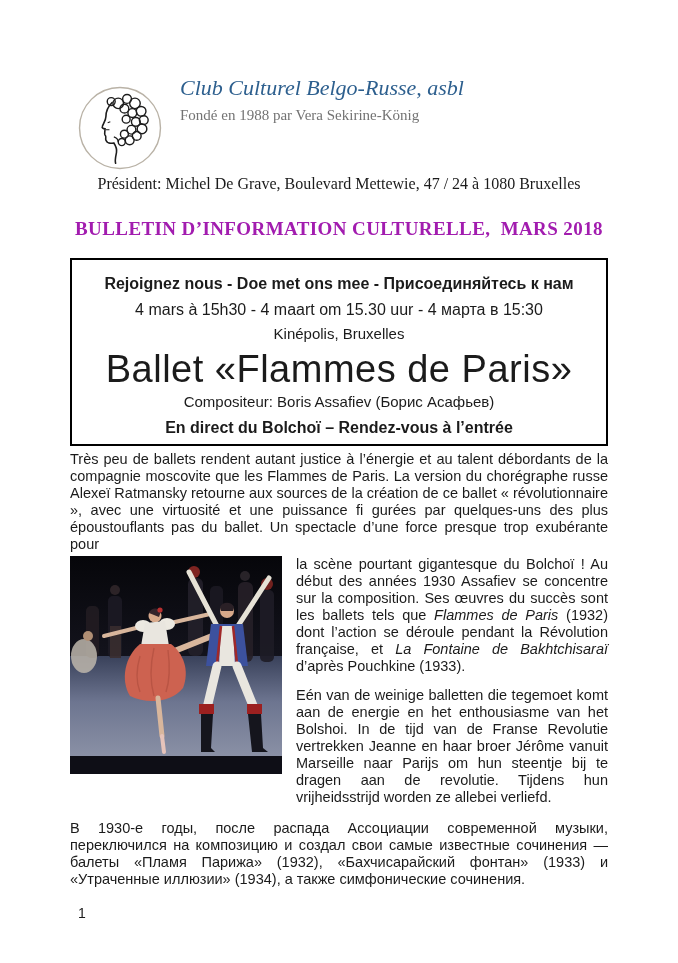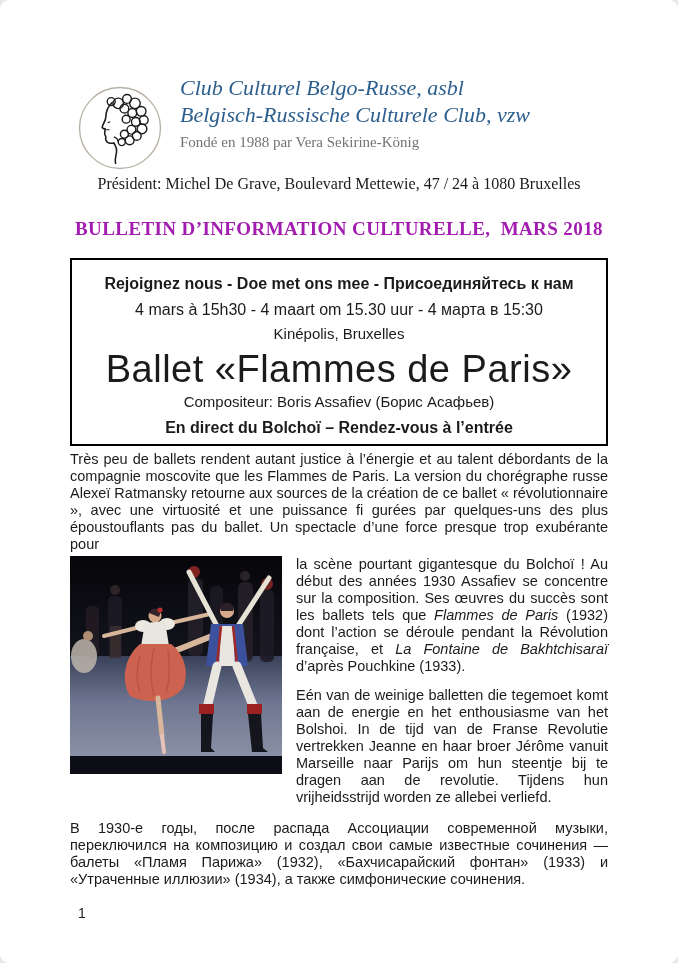--- a/index.html
+++ b/index.html
@@ -1,19 +1,19 @@
 <!DOCTYPE html>
 <html><head>
 <meta charset="utf-8">
 <style>
   html,body{margin:0;padding:0;background:#e8e8e8;}
   .page{
     position:relative;width:678px;height:963px;background:#ffffff;
     margin:0 auto;overflow:hidden;
-    font-family:"Liberation Sans",sans-serif;color:#1b1b1b;border-radius:9px;
+    font-family:"Liberation Sans",sans-serif;color:#1b1b1b;
   }
   .content{padding:0 70px;}
 
   
   .header{display:flex;margin-top:74px;margin-left:6px;}
   .logo-wrap{flex:0 0 88px;margin-top:10px;}
   .header-text{margin-left:16px;}
   .club-line{
     font-family:"Liberation Serif",serif;font-style:italic;
     font-size:22px;line-height:27px;color:#2d5f8e;white-space:nowrap;
@@ -93,21 +93,20 @@
 
           <path d="M41,21 C36,26 34,32 34,37 C34,41 31,45 30,48 C29,50 31,51 33,51
                    C33,54 32,56 33,58 C35,60 33,61 34,64 C35,67 39,68 43,67
                    C45,70 47,73 46,78 C45,83 44,87 45,90" fill="none" stroke="#1d1d1d" stroke-width="1.8" stroke-linecap="round"></path>
           <path d="M36,44 l3,-1 M34,52 l4,0" stroke="#1d1d1d" stroke-width="1.2"></path>
           <path d="M43,60 c3,1 5,3 5,6" fill="none" stroke="#1d1d1d" stroke-width="1.4"></path>
         </svg>
       </div>
       <div class="header-text">
         <div class="club-line">Club Culturel Belgo-Russe, asbl</div>
-        <div class="club-line">Belgisch-Russische Culturele Club, vzw</div>
         <div class="founded">Fondé en 1988 par Vera Sekirine-König</div>
       </div>
     </div>
     <div class="president">Président: Michel De Grave, Boulevard Mettewie, 47 / 24 à 1080 Bruxelles</div>
 
     <div class="bulletin-title">BULLETIN D’INFORMATION CULTURELLE,  MARS 2018</div>
 
     <div class="event-box">
       <div class="ev-join">Rejoignez nous - Doe met ons mee - Присоединяйтесь к нам</div>
       <div class="ev-date">4 mars à 15h30 - 4 maart om 15.30 uur - 4 марта в 15:30</div>

